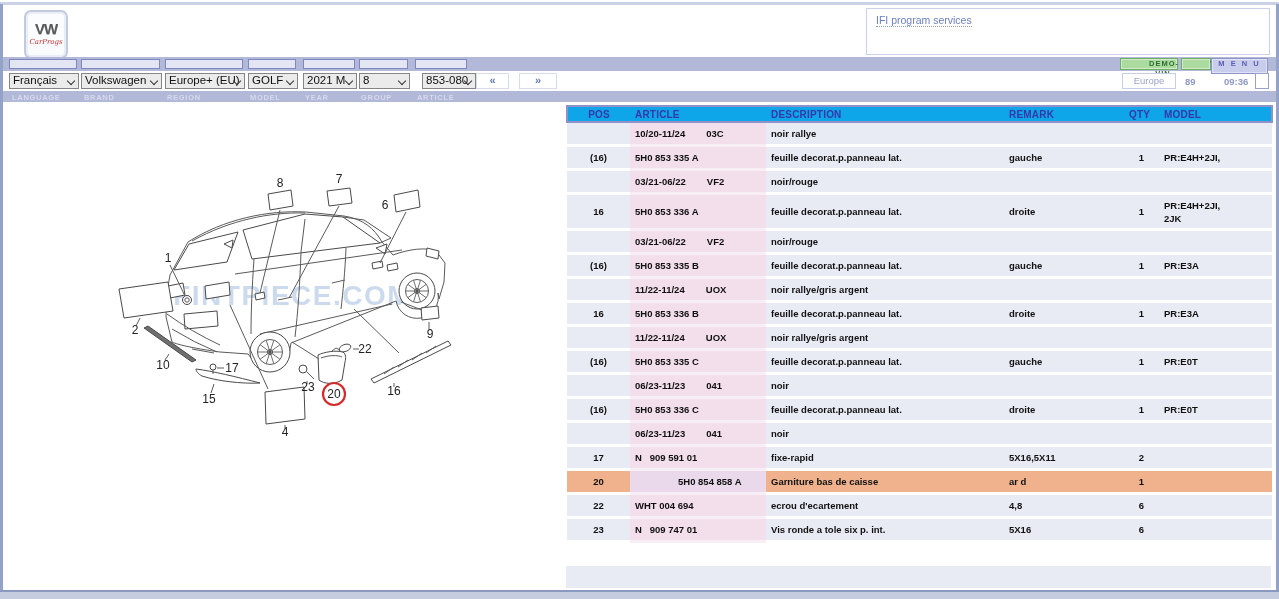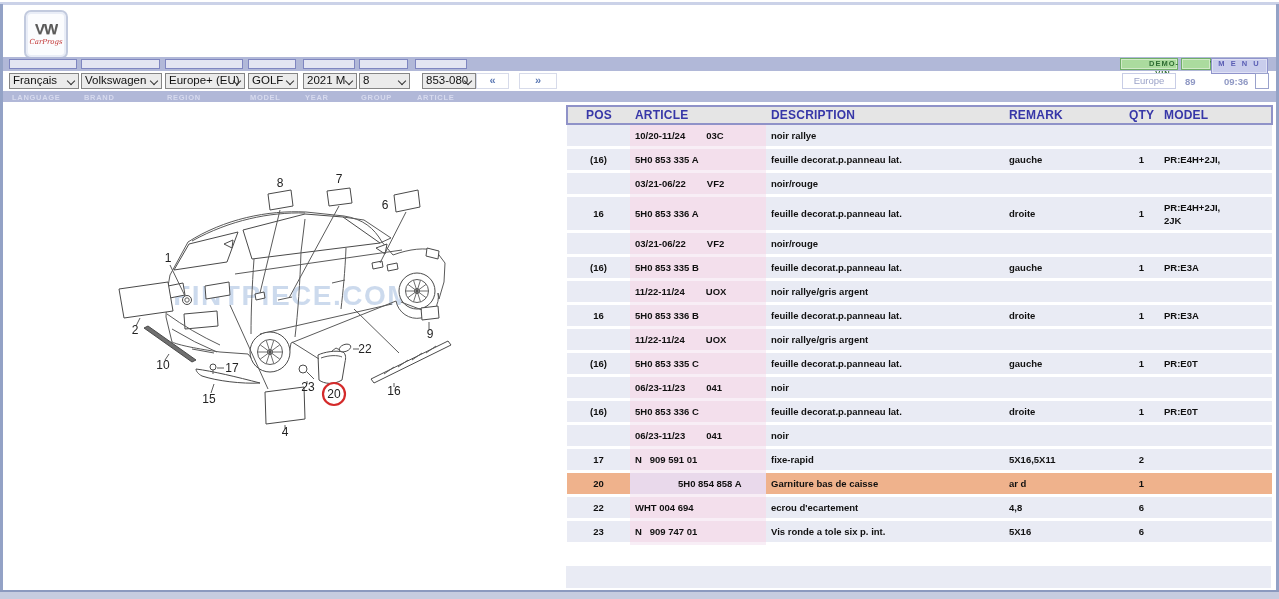--- a/index.html
+++ b/index.html
@@ -51,21 +51,21 @@
   .btn-donate{position:absolute;left:1122px;top:73px;width:54px;height:16px;background:#fff;
               border:1px solid #c8cde6;box-sizing:border-box;color:#9ba3c8;font-size:9.5px;
               text-align:center;line-height:14px;cursor:pointer;}
   .stat{position:absolute;top:76px;color:#8f98c4;font-size:9.5px;font-weight:bold;}
   .mini-input{position:absolute;left:1255px;top:73px;width:12px;height:14px;background:#fff;
               border:1px solid #9aa2cc;padding:0;}
 
   
   table.parts{position:absolute;left:566px;top:105px;width:705px;border-collapse:collapse;
               table-layout:fixed;font-size:9.5px;font-weight:bold;color:#101010;}
-  .parts th{background:#e5e5e5;color:#3737a8;font-size:12px;text-align:left;height:12px;
+  .parts th{background:#0ea5e9;color:#3737a8;font-size:10px;text-align:left;height:12px;
             padding:1px 0 1px 5px;border-top:2px solid #8f92c8;border-bottom:2px solid #8f92c8;
             letter-spacing:0.2px;}
   .parts th.c-pos{text-align:center;padding-left:0;border-left:2px solid #8f92c8;}
   .parts th.c-model{border-right:2px solid #8f92c8;}
   .parts td{background:#e9ebf4;height:21px;border-bottom:3px solid #fff;padding:0 0 0 5px;
             vertical-align:middle;overflow:hidden;}
   .parts td.c-pos{text-align:center;padding:0;}
   .parts td.c-article{background:#f3dfec;border-bottom-color:#f8eef6;white-space:pre;}
   .parts td.c-qty{text-align:center;padding:0;}
   .parts tr.tall td{height:33px;line-height:13px;}
@@ -88,20 +88,23 @@
 <body>
 
 <div class="screen">
   <div class="frame-top"></div>
   <div class="frame-left"></div>
   <div class="frame-right"></div>
 
   <div class="logo">
     <div class="logo-vw">VW</div>
     <div class="logo-sub">CarProgs</div>
+  </div>
+  <div class="ifi-box">
+    <span class="ifi-link">IFI program services</span>
   </div>
 
   <div class="band-inputs"></div>
   <input class="t-input" style="left: 9px; width: 66px;">
   <input class="t-input" style="left: 81px; width: 77px;">
   <input class="t-input" style="left: 165px; width: 76px;">
   <input class="t-input" style="left: 248px; width: 46px;">
   <input class="t-input" style="left: 303px; width: 50px;">
   <input class="t-input" style="left: 359px; width: 47px;">
   <input class="t-input" style="left: 415px; width: 50px;">

